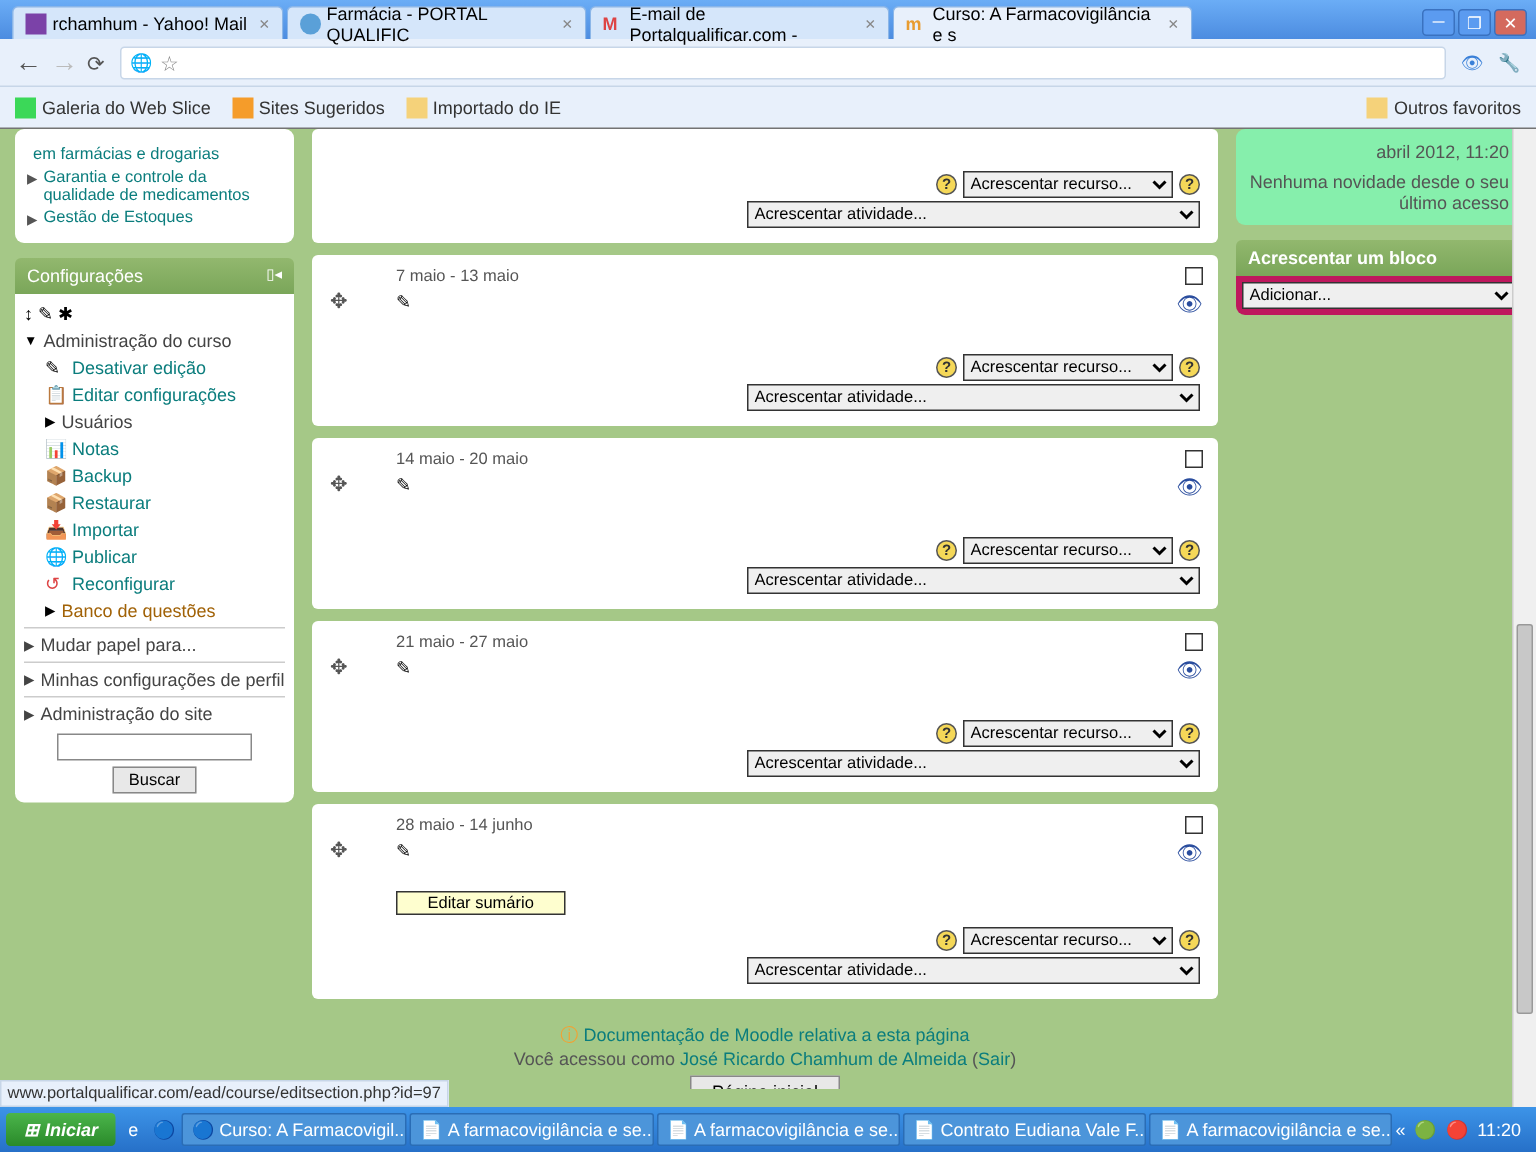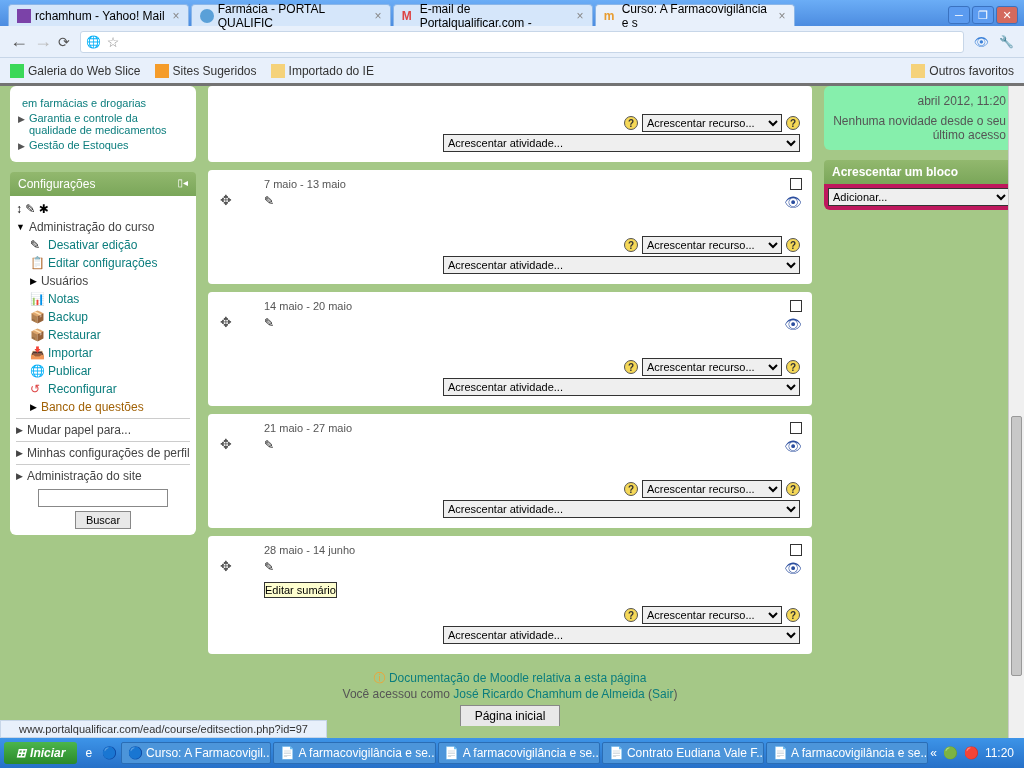--- a/index.html
+++ b/index.html
@@ -12,21 +12,21 @@
 .tab .close-x{margin-left:4px;color:#888;cursor:pointer}
 .win-controls{margin-left:auto;display:flex;gap:2px;padding:2px 6px}
 .win-btn{width:22px;height:18px;background:#5b9bf0;border:1px solid #3a72c0;border-radius:3px;display:flex;align-items:center;justify-content:center;color:#fff;font-size:11px}
 .toolbar{height:32px;background:#e8f0fb;border-bottom:1px solid #c7d6e8;display:flex;align-items:center;padding:0 10px;gap:10px}
 .nav-arrows{display:flex;gap:6px;align-items:center}
 .nav-btn{font-size:18px;color:#555;cursor:pointer}
 .nav-btn.disabled{color:#bbb}
 .addr{flex:1;height:22px;background:#fff;border:1px solid #c7d6e8;border-radius:3px;display:flex;align-items:center;padding:0 6px;gap:6px}
 .globe{width:14px;height:14px;color:#888}
 .star{color:#888;font-size:14px}
-.bookmarks-bar{height:28px;background:#e8f0fb;border-bottom:3px solid #737373;display:flex;align-items:center;padding:0 10px;gap:14px}
+.bookmarks-bar{height:28px;background:#e8f0fb;border-bottom:1px solid #737373;display:flex;align-items:center;padding:0 10px;gap:14px}
 .bm{display:flex;align-items:center;gap:4px;font-size:11px;color:#333}
 .bm-icon{width:14px;height:14px}
 
 .page{display:flex;padding:0 10px 10px 10px;gap:12px;height:640px;overflow:hidden}
 .left-col{width:186px;display:flex;flex-direction:column;gap:10px}
 .panel{background:#fff;border-radius:6px;padding:8px}
 .nav-list li{list-style:none;display:flex;gap:4px;align-items:flex-start;margin:3px 0}
 .nav-list li a{color:#0b7d7d;text-decoration:none;font-size:11px}
 .tri{color:#555;font-size:9px;margin-top:2px}
 .config-head{background:linear-gradient(#92b86e,#7aa659);color:#fff;font-weight:normal;padding:5px 8px;border-radius:4px 4px 0 0;display:flex;justify-content:space-between;align-items:flex-start}
@@ -45,35 +45,35 @@
 .sec-date{color:#555;font-size:11px;margin-left:44px}
 .sec-move{position:absolute;left:12px;top:22px;font-size:14px;color:#555}
 .sec-edit{margin-left:44px;margin-top:4px}
 .sec-corner{position:absolute;right:10px;top:8px;display:flex;flex-direction:column;gap:4px;align-items:flex-end}
 .sec-corner .square{width:12px;height:12px;border:1px solid #333}
 .sec-corner .eye{color:#2a4d9e;font-size:14px}
 .sec-dropdowns{text-align:right;margin-top:28px}
 .dd-row{display:flex;justify-content:flex-end;align-items:center;gap:4px;margin:2px 0}
 .dd-row select{border:1px solid #333;height:18px;font-size:11px}
 .dd-row select.r{width:140px}
-.dd-row select.a{width:357px}
+.dd-row select.a{width:302px}
 .help{width:14px;height:14px;background:#f5d858;border:1px solid #555;border-radius:50%;display:inline-flex;align-items:center;justify-content:center;font-weight:bold;font-size:10px;color:#333}
-.tooltip-box{display:inline-block;border:1px solid #333;background:#fefecf;padding:1px 0;font-size:11px;margin-left:44px;margin-top:8px}
+.tooltip-box{display:inline-block;border:1px solid #333;background:#fefecf;padding:1px 20px;font-size:11px;margin-left:44px;margin-top:20px}
 
 .right-col{width:190px;display:flex;flex-direction:column;gap:10px}
 .r-panel{background:#86efac;border-radius:6px;padding:8px;text-align:right;font-size:11px;color:#555}
 .r-panel a{color:#0b7d7d;text-decoration:none}
 .block-head{background:linear-gradient(#92b86e,#7aa659);color:#fff;font-weight:bold;padding:5px 8px;border-radius:4px 4px 0 0}
 .block-body{background:#be185d;border-radius:0 0 6px 6px;padding:4px}
 .block-body select{width:100%;border:1px solid #333;height:18px;font-size:11px}
 
 .footer{text-align:center;font-size:11px;color:#555;padding:8px 0}
 .footer a{color:#0b7d7d;text-decoration:none}
 .footer button{background:#e8e8e8;border:1px solid #888;padding:3px 14px;margin-top:4px}
-.statusbar{position:fixed;bottom:30px;left:0;background:#e8f0fb;border:1px solid #c7d6e8;padding:2px 18px;font-size:11px;color:#333}
+.statusbar{position:fixed;bottom:30px;left:0;background:#e8f0fb;border:1px solid #c7d6e8;padding:2px 4px;font-size:11px;color:#333}
 .scrollbar{position:fixed;right:0;top:86px;bottom:30px;width:16px;background:#f0f0f0;border-left:1px solid #ccc}
 .scrollbar .thumb{position:absolute;left:2px;right:2px;top:330px;height:260px;background:#c8c8c8;border:1px solid #999;border-radius:2px}
 
 .taskbar{position:fixed;bottom:0;left:0;right:0;height:30px;background:linear-gradient(#3d94e8,#2670c8);display:flex;align-items:center;padding:0 4px;gap:2px}
 .start{background:linear-gradient(#4bb54b,#2a8a2a);color:#fff;padding:4px 12px;border-radius:3px;font-weight:bold;font-style:italic;font-size:12px;display:flex;align-items:center;gap:4px}
 .tb-item{background:#4c95da;border:1px solid #2a6db5;border-radius:2px;padding:3px 6px;color:#fff;font-size:11px;display:flex;align-items:center;gap:4px;max-width:170px;overflow:hidden;white-space:nowrap}
 .tb-item .tbico{width:14px;height:14px;flex-shrink:0}
 .tray{margin-left:auto;display:flex;align-items:center;gap:6px;color:#fff;font-size:11px;padding-right:6px}
 </style>
 </head>

